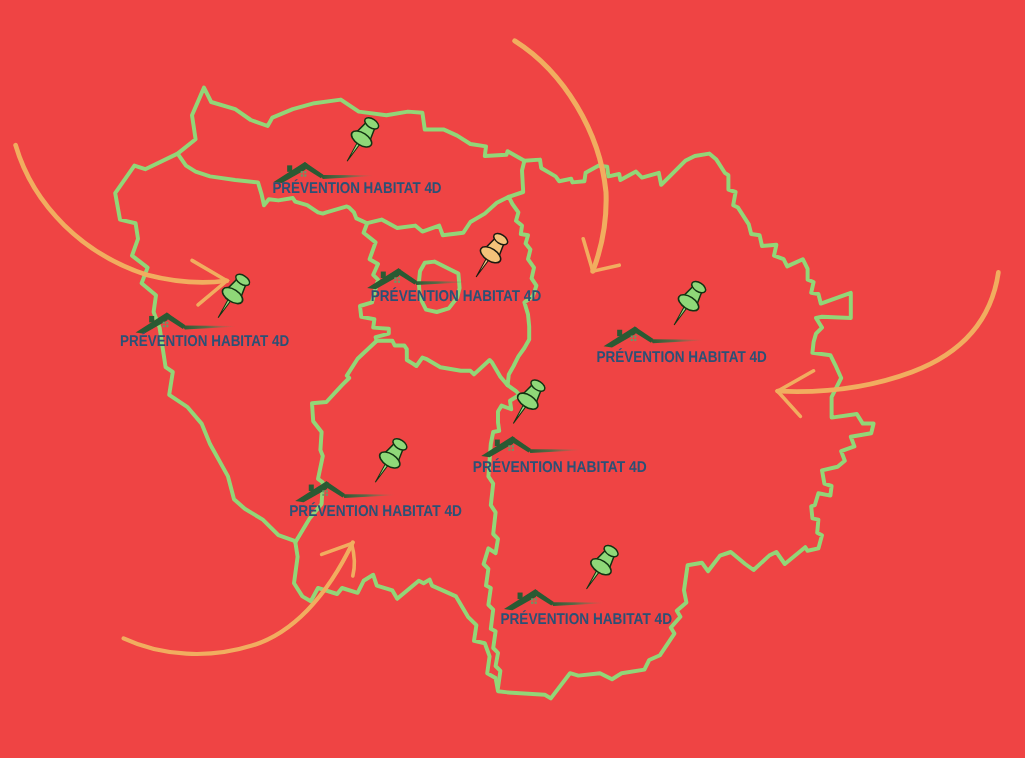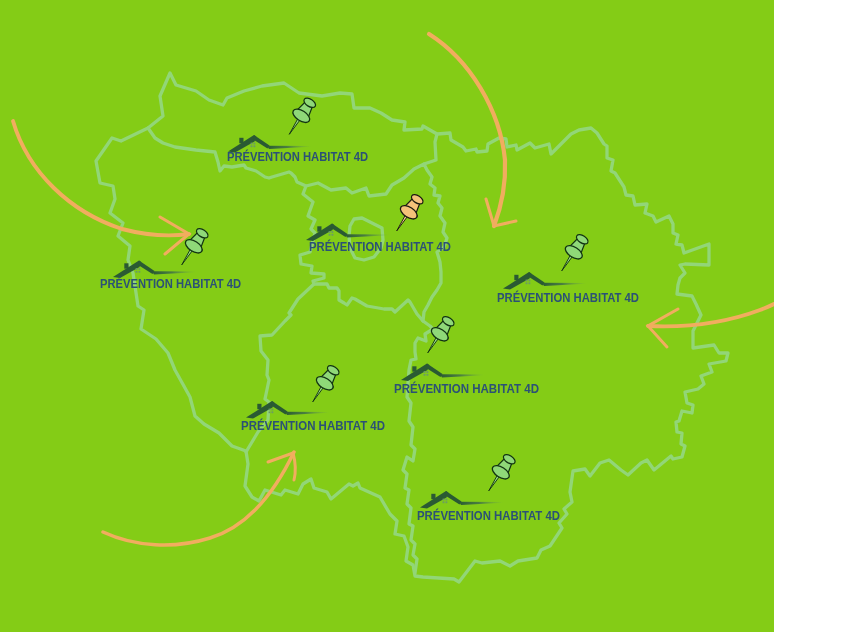--- a/index.html
+++ b/index.html
@@ -1,16 +1,16 @@
 <!DOCTYPE html>
 <html><head>
 <meta charset="utf-8">
 <style>
 html,body{margin:0;padding:0;}
-#stage{position:relative;width:774px;height:632px;background:#84cc16;overflow:hidden;font-family:"Liberation Sans",sans-serif;}
+#stage{position:relative;width:854px;height:632px;background:#ef4444;overflow:hidden;font-family:"Liberation Sans",sans-serif;}
 </style>
 </head>
 <body>
 <div id="stage">
 <svg width="854" height="632" viewBox="0 0 854 632">
 <defs>
   <linearGradient id="tailg" x1="0" y1="0" x2="1" y2="0">
     <stop offset="0" stop-color="#2a5a33"></stop>
     <stop offset="0.45" stop-color="#3f7046" stop-opacity="0.85"></stop>
     <stop offset="1" stop-color="#5d8f63" stop-opacity="0"></stop>

